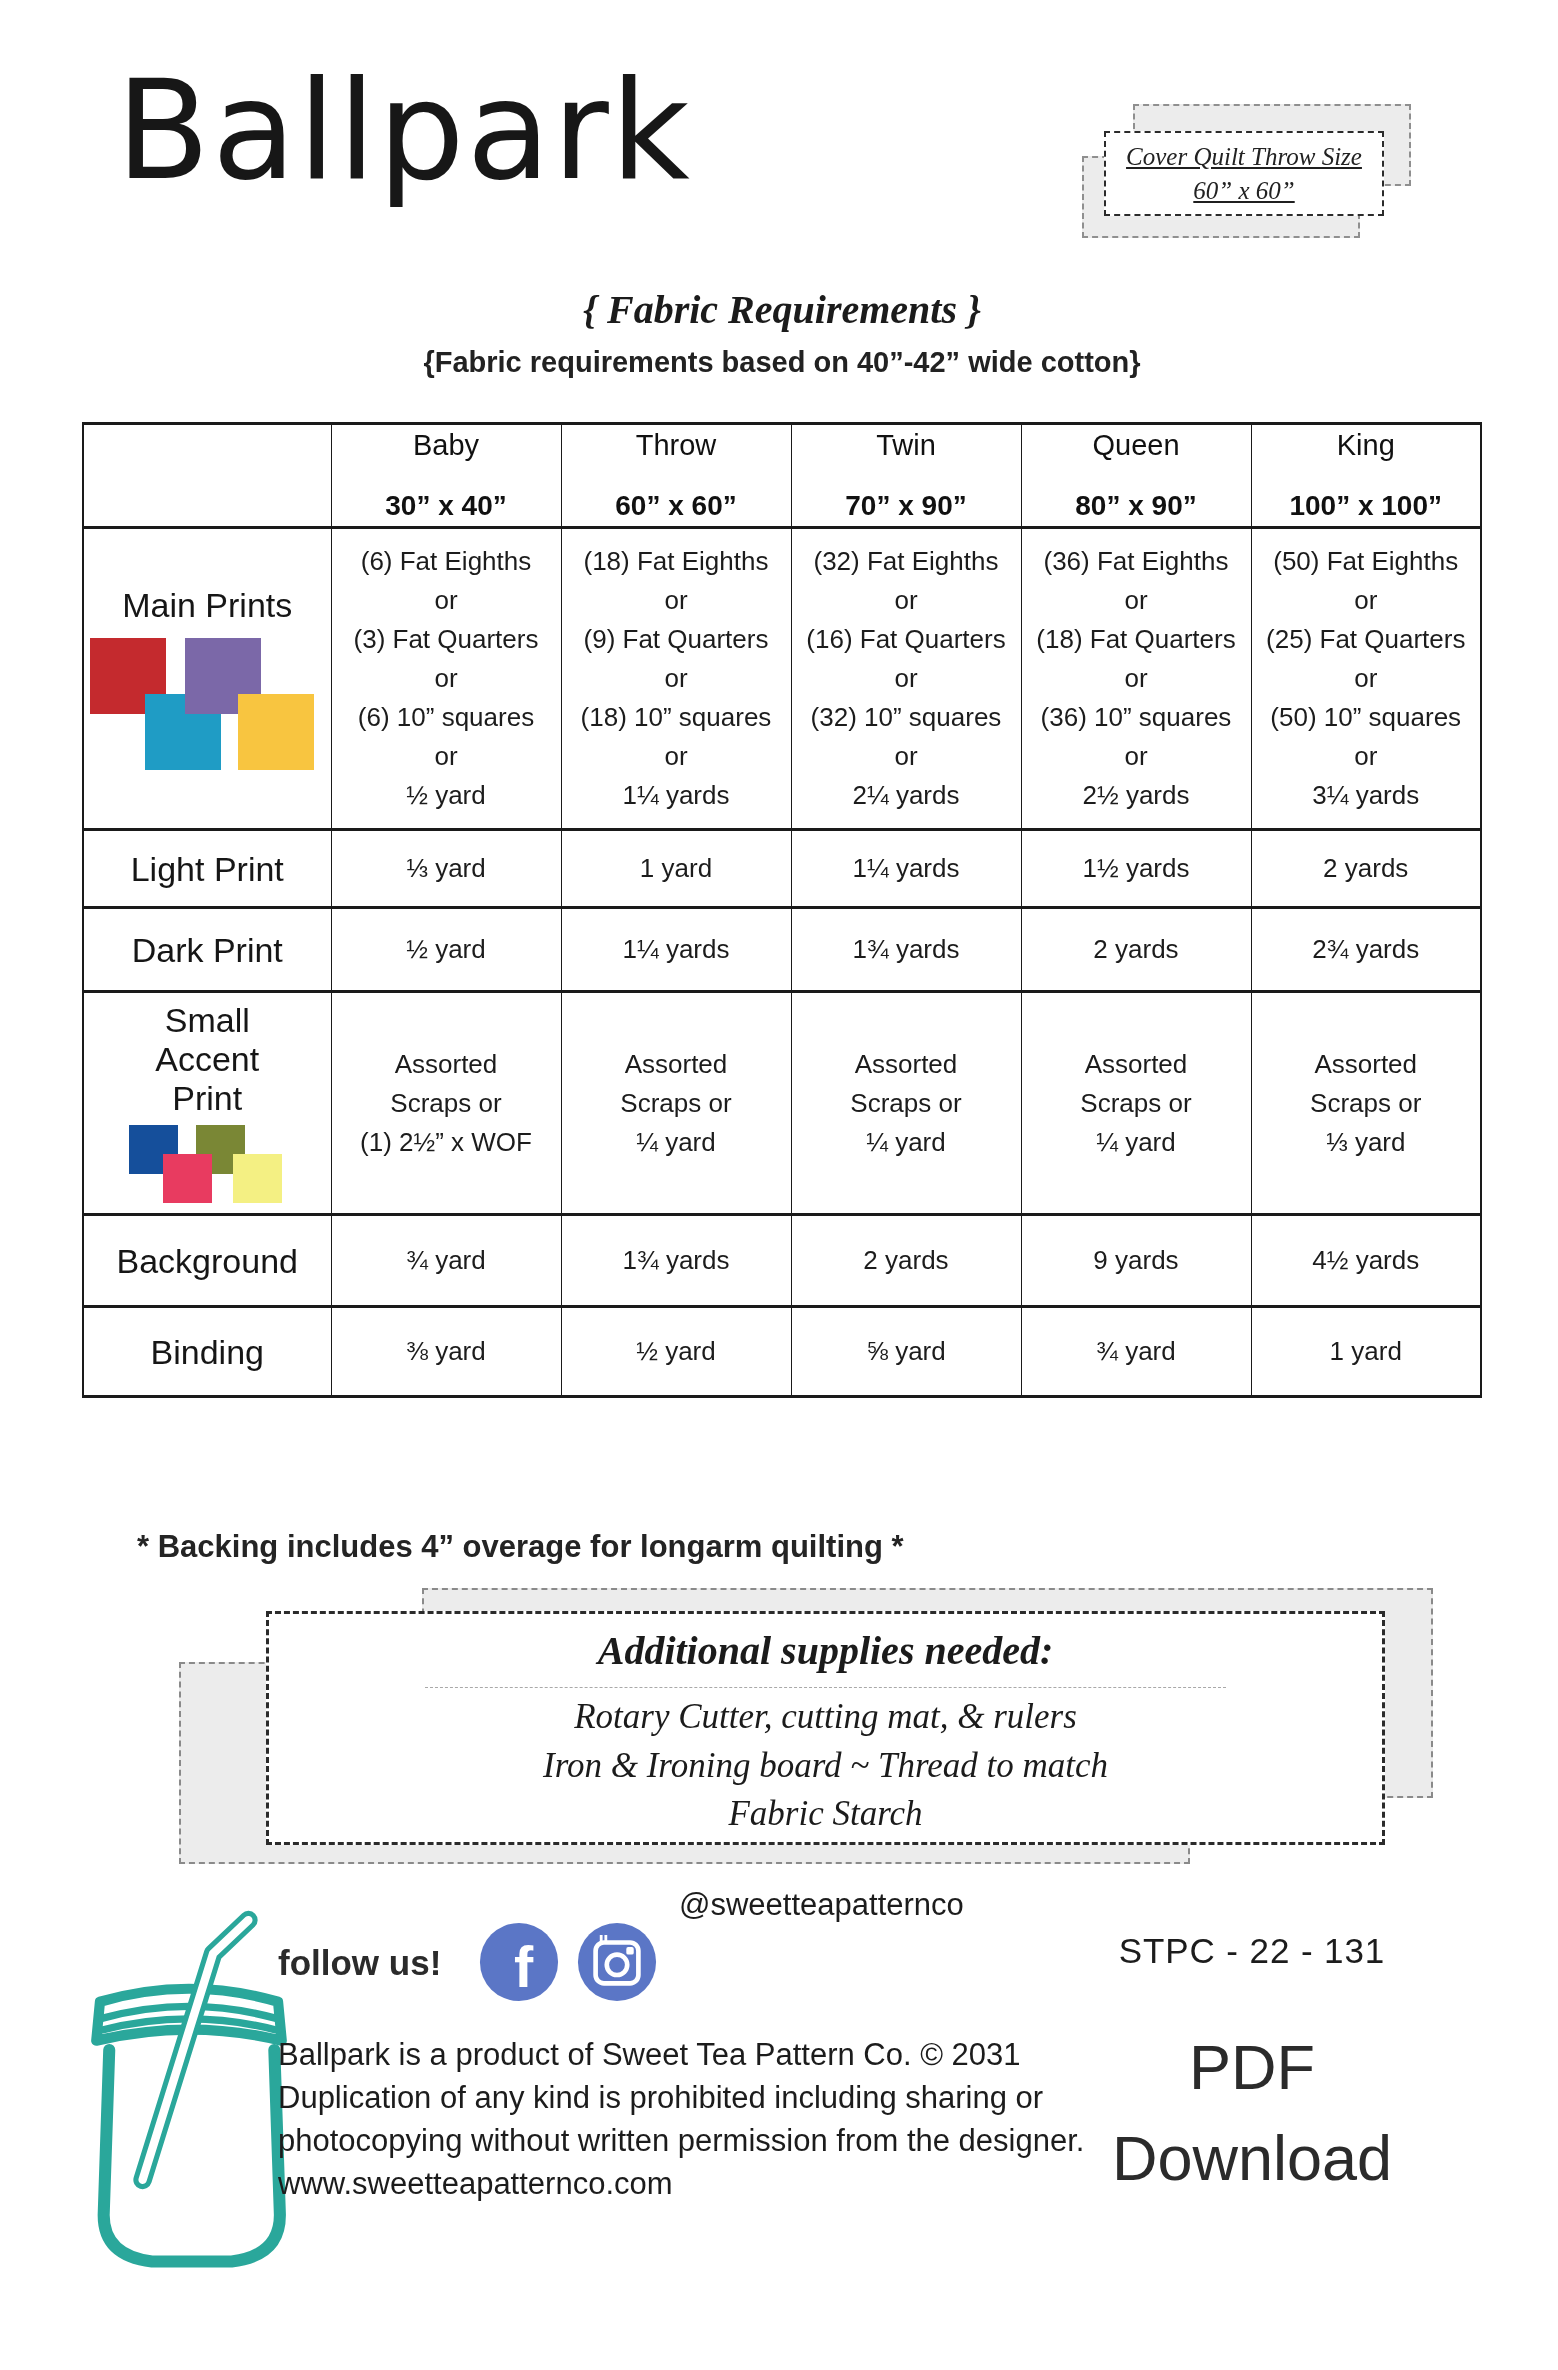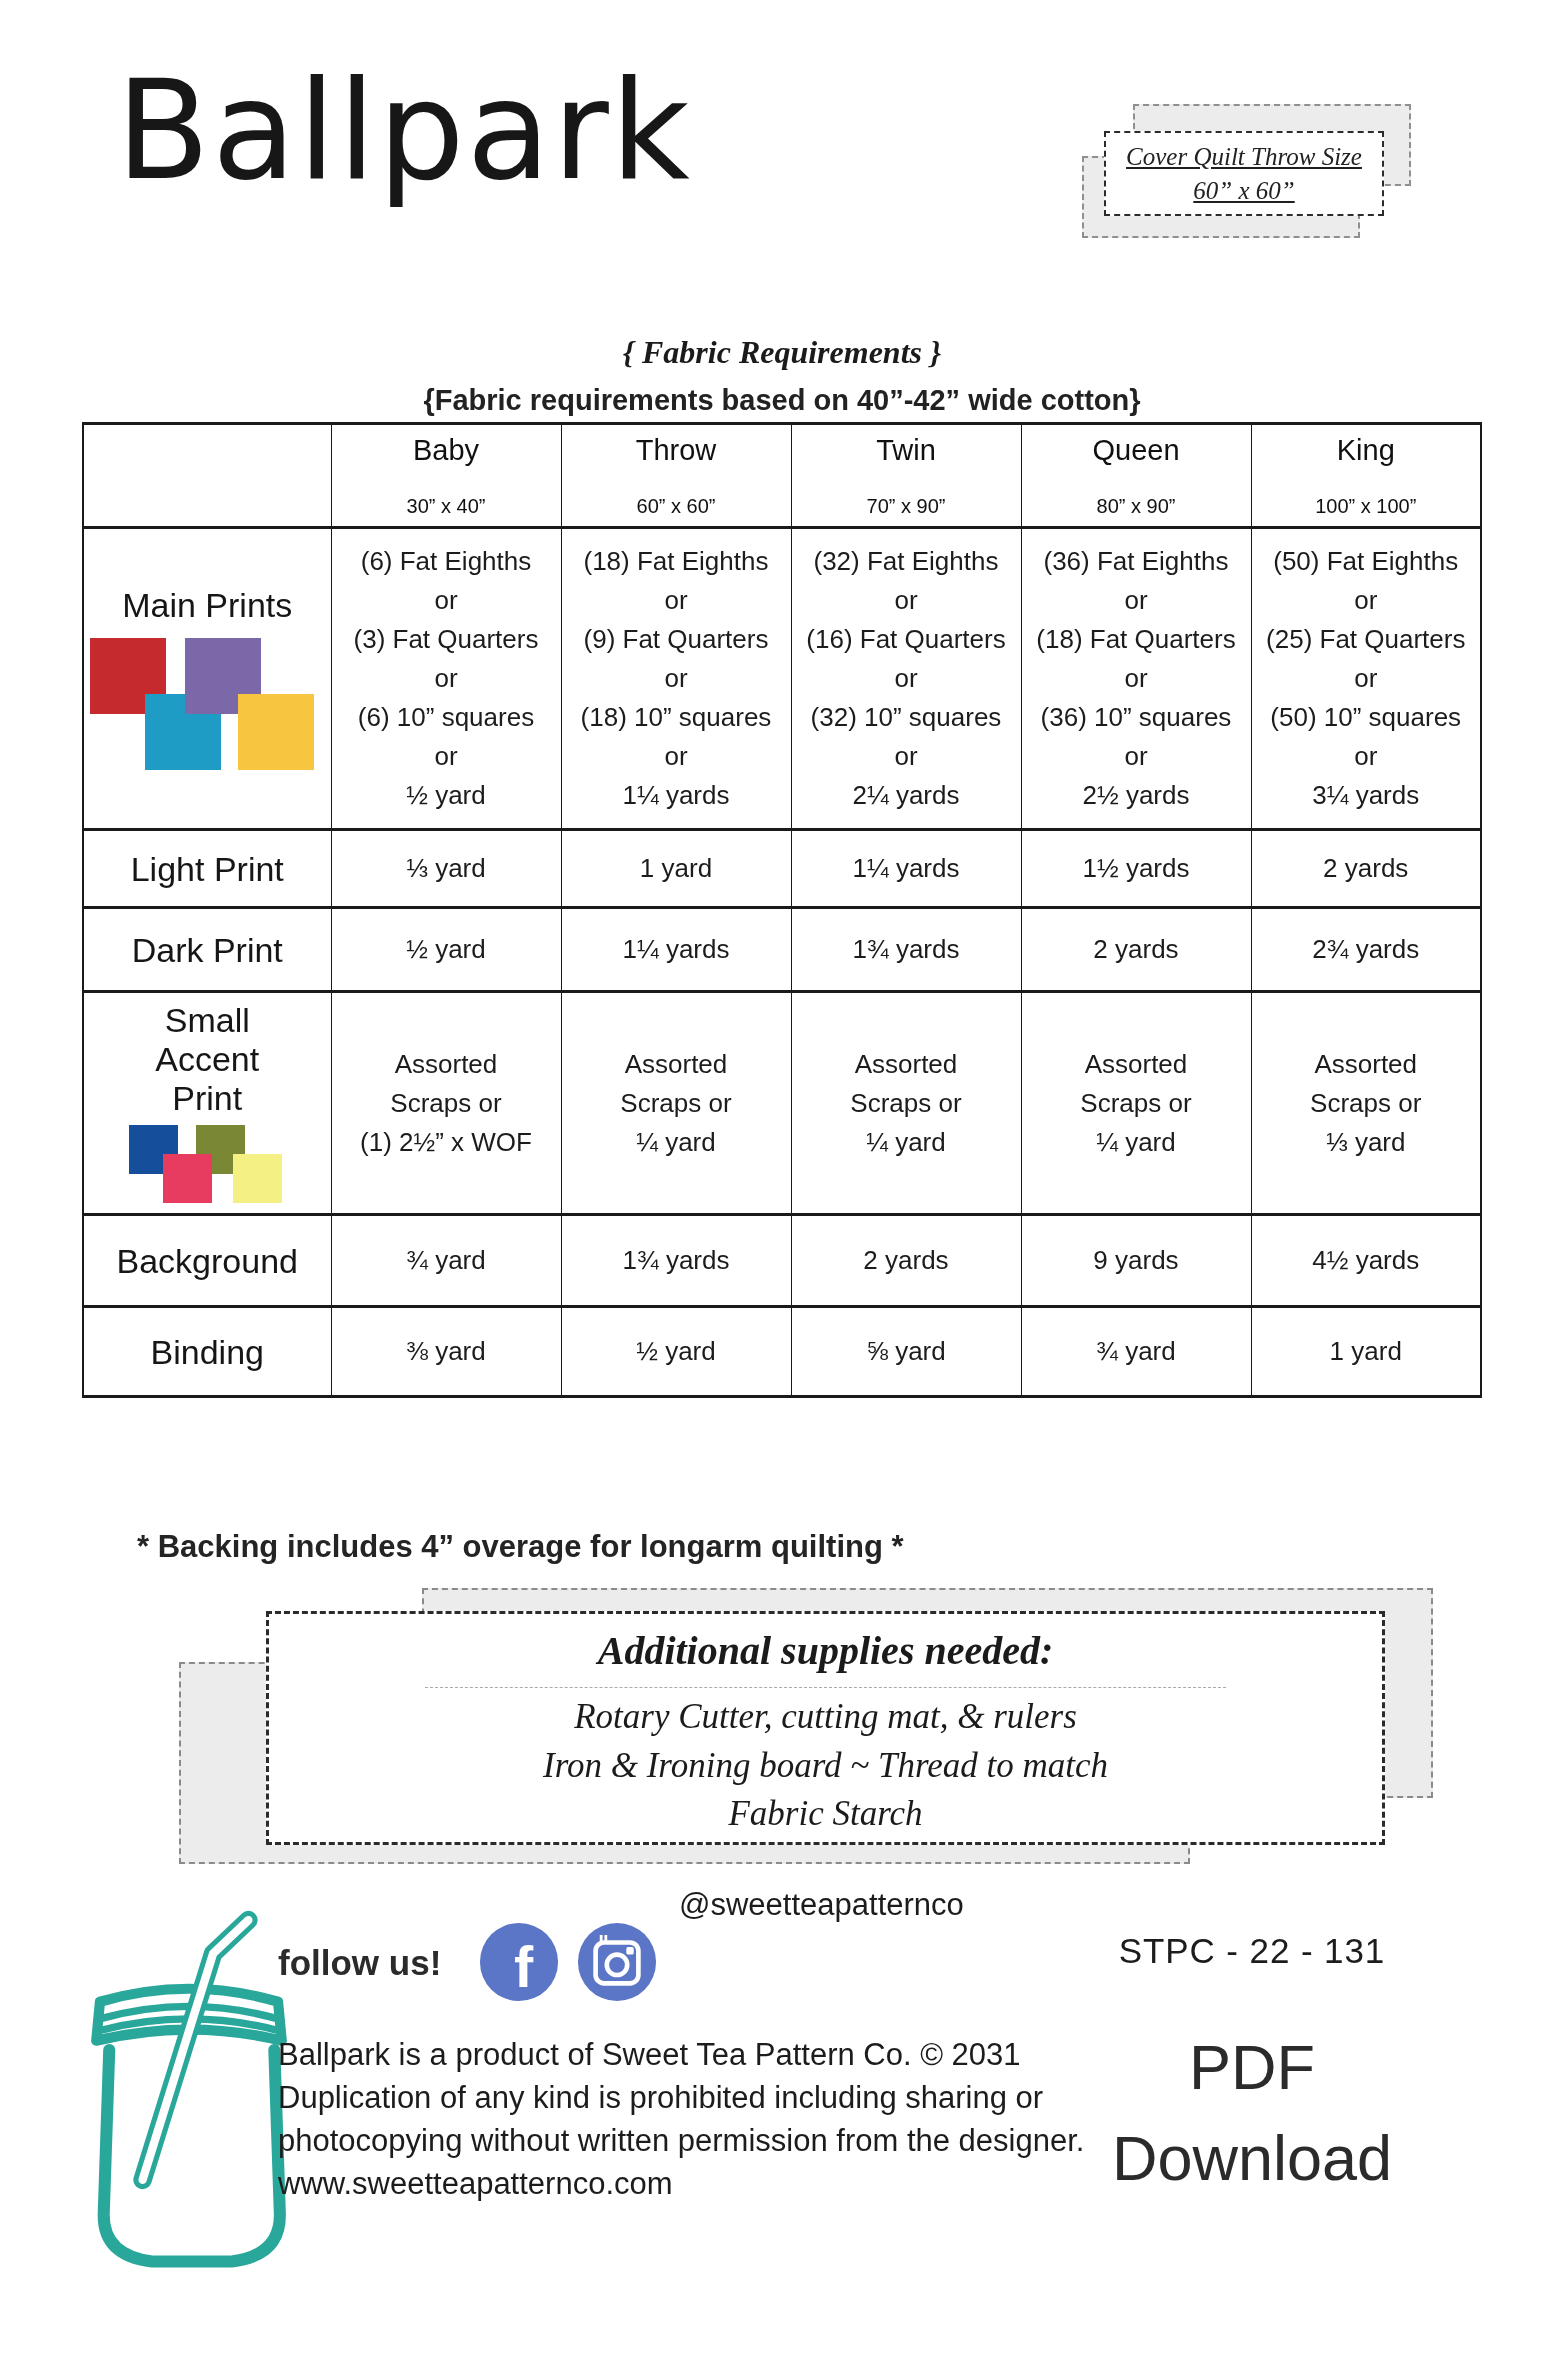--- a/index.html
+++ b/index.html
@@ -12,37 +12,37 @@
 
   .badge-box{position:absolute;box-sizing:border-box;text-decoration:underline;}
   .badge-gray{background:#ececec;border:2.8px dashed #8f8f8f;}
   .badge-white{background:#ffffff;border:2.8px dashed #2b2b2b;z-index:3;
                display:flex;flex-direction:column;align-items:center;justify-content:center;}
   .badge-white .l1,.badge-white .l2{font-family:"Liberation Serif",serif;font-style:italic;
                font-size:25px;color:#222;line-height:1.35;}
 
   .heading-wrap{position:absolute;left:82px;top:286px;width:1400px;text-align:center;}
   .heading-main{font-family:"Liberation Serif",serif;font-style:italic;font-weight:600;
-                font-size:32px;color:#1b1b1b;margin-top:48px;}
+                font-size:40px;color:#1b1b1b;}
   .heading-sub{margin-top:13px;font-size:29px;font-weight:700;color:#222;}
 
   
   table.req{position:absolute;left:82px;top:422px;border-collapse:collapse;table-layout:fixed;
             width:1400px;}
   table.req td,table.req th{box-sizing:border-box;border-left:1.9px solid #1a1a1a;
             border-right:1.9px solid #1a1a1a;border-top:3.7px solid #1a1a1a;border-bottom:3.7px solid #1a1a1a;
             text-align:center;vertical-align:middle;padding:3.7px 5.6px;background:#fff;}
   table.req{border:2.8px solid #1a1a1a;}
   col.c-label{width:248px;}
   col.c-size{width:230px;}
   tr.r-head{height:104px;} tr.r-main{height:302px;} tr.r-light{height:78px;}
   tr.r-dark{height:84px;}  tr.r-accent{height:223px;} tr.r-bg{height:92px;}
   tr.r-bind{height:90px;}  tr.r-back{height:86px;}
   .size-name{font-size:29px;font-weight:400;color:#111;}
-  .size-dims{font-size:20px;font-weight:400;color:#111;margin-top:28px;}
+  .size-dims{font-size:28px;font-weight:700;color:#111;margin-top:28px;}
   .cell-val{font-size:26px;line-height:1.5;white-space:pre-line;color:#1c1c1c;}
   .row-label{font-size:34px;color:#161616;line-height:1.15;}
   .label-cell .row-label{margin-top:1.9px;}
 
   .swatch-wrap{position:relative;margin:13px auto 0 auto;}
   .swatch{position:absolute;}
   .sw-main{width:76px;height:76px;}
   .sw-acc{width:49px;height:49px;}
   .wrap-main{width:234px;height:135px;}
   .wrap-acc{width:156px;height:82px;margin-top:7.4px;}

